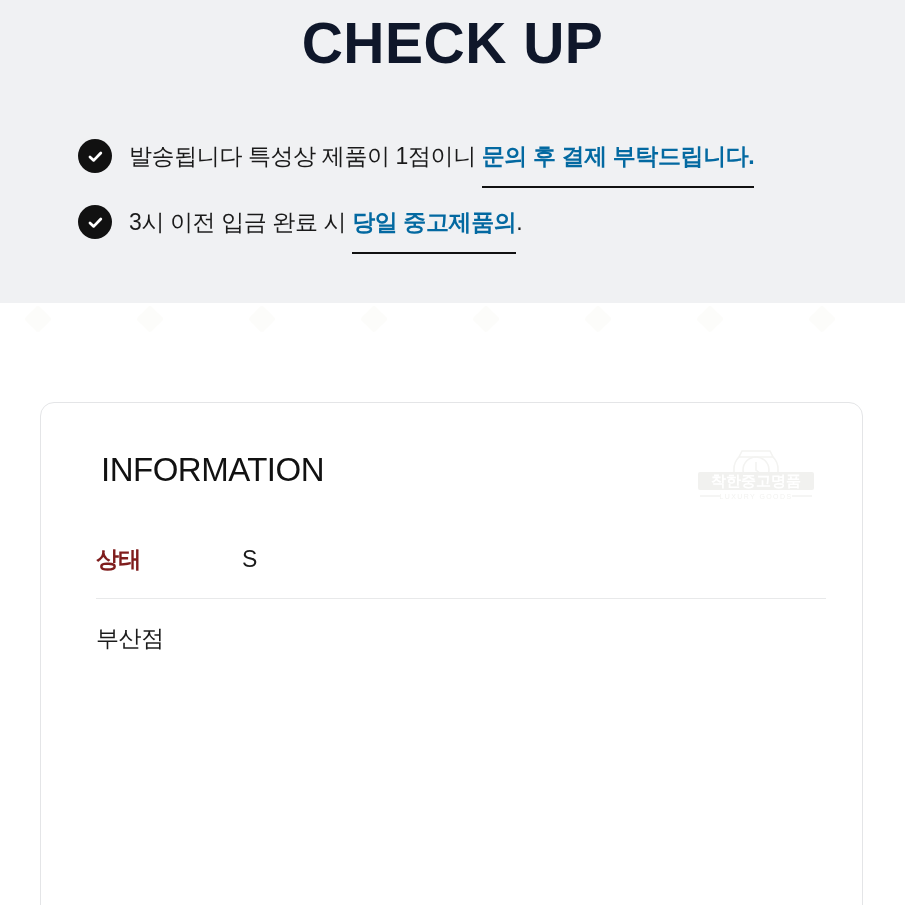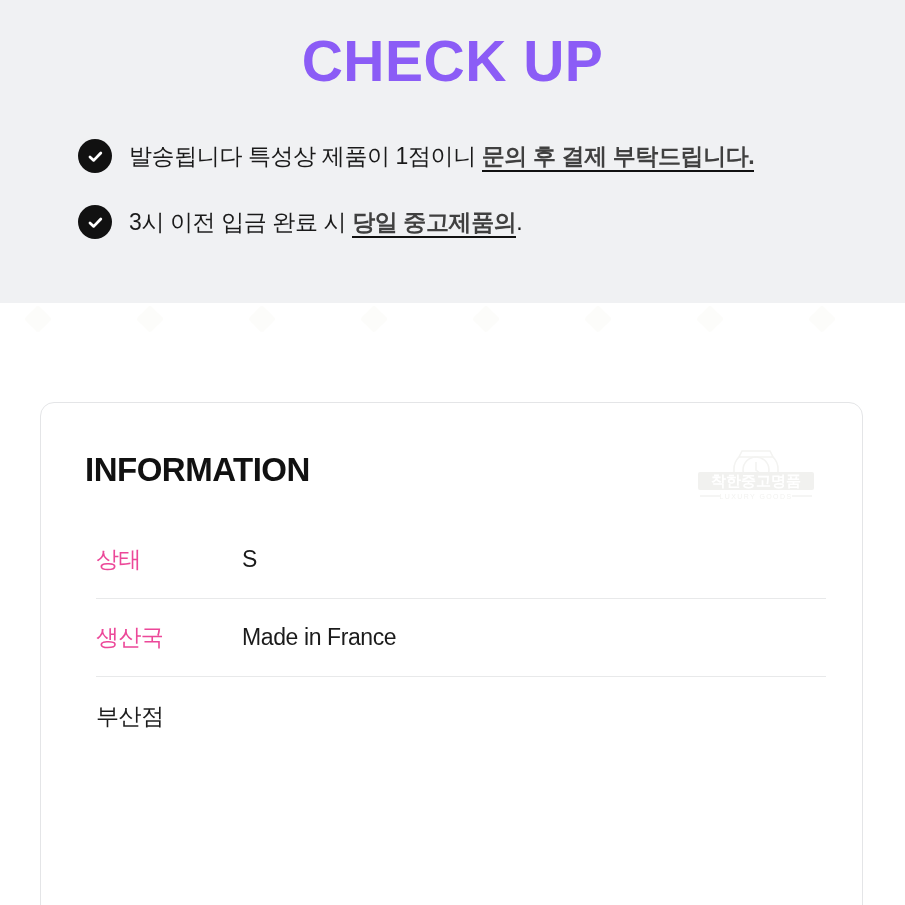--- a/index.html
+++ b/index.html
@@ -23,28 +23,28 @@
     top: 0;
     width: 905px;
     height: 303px;
     background: #f0f1f3;
     box-sizing: border-box;
   }
 
   .checkup-title {
     position: absolute;
     left: 0;
-    top: 26px;
+    top: 8px;
     width: 905px;
     text-align: center;
     font-size: 57px;
     line-height: 70px;
     font-weight: 900;
     letter-spacing: 0.5px;
-    color: #8b5cf6;
+    color: #0f172a;
   }
 
   .bullet-list {
     position: absolute;
     left: 78px;
     top: 134px;
     width: 800px;
   }
   .bullet-row {
     display: flex;
@@ -69,22 +69,22 @@
     font-size: 23px;
     line-height: 34px;
     color: #1a1a1a;
     white-space: nowrap;
     font-weight: 400;
     letter-spacing: -0.4px;
   }
   .bullet-text .em {
     font-weight: 800;
     border-bottom: 2.5px solid #111111;
-    padding-bottom: 1px;
-    color: #404040;
+    padding-bottom: 17px;
+    color: #0369a1;
   }
 
   
   .white-area {
     position: absolute;
     left: 0;
     top: 303px;
     width: 905px;
     height: 602px;
     background: #ffffff;
@@ -118,24 +118,24 @@
     height: 520px;
     border: 1px solid #e4e5e7;
     border-radius: 14px;
     background: #ffffff;
     box-sizing: border-box;
     overflow: hidden;
   }
 
   .info-heading {
     position: absolute;
-    left: 44px;
+    left: 60px;
     top: 48px;
     font-size: 33px;
-    font-weight: 700;
+    font-weight: 400;
     letter-spacing: -0.5px;
     color: #111111;
   }
 
   .watermark {
     position: absolute;
     right: 42px;
     top: 40px;
     width: 128px;
     height: 62px;
@@ -154,22 +154,22 @@
     align-items: center;
     height: 78px;
     border-bottom: 1.5px solid #e8e9ea;
     box-sizing: border-box;
   }
   .info-row:last-child { border-bottom: none; }
 
   .info-label {
     flex: 0 0 146px;
     font-size: 23px;
-    font-weight: 400;
-    color: #ec4899;
+    font-weight: 700;
+    color: #7f1d1d;
     letter-spacing: -0.6px;
   }
   .info-value {
     font-size: 23px;
     font-weight: 400;
     color: #1b1b1b;
     letter-spacing: -0.4px;
   }
 </style>
 </head>
@@ -239,24 +239,20 @@
     </svg>
   </div>
 
   <div class="info-table">
 
     <div class="info-row">
       <div class="info-label">상태</div>
       <div class="info-value">S</div>
     </div>
 
-    <div class="info-row">
-      <div class="info-label">생산국</div>
-      <div class="info-value">Made in France</div>
-    </div>
 
 
 
     <div class="info-row">
       <div class="info-value">부산점</div>
     </div>
 
   </div>
 </div>
 

